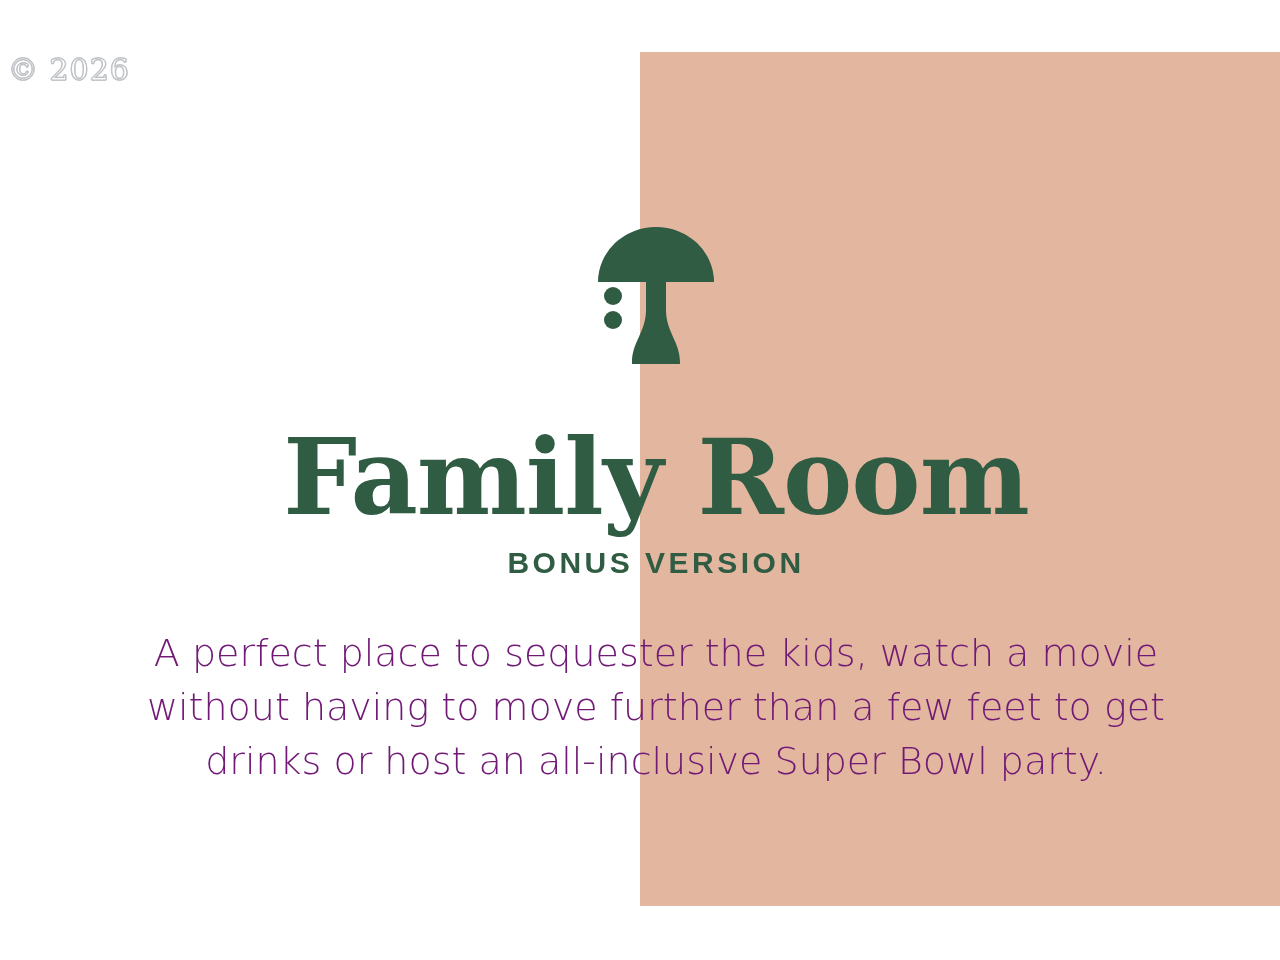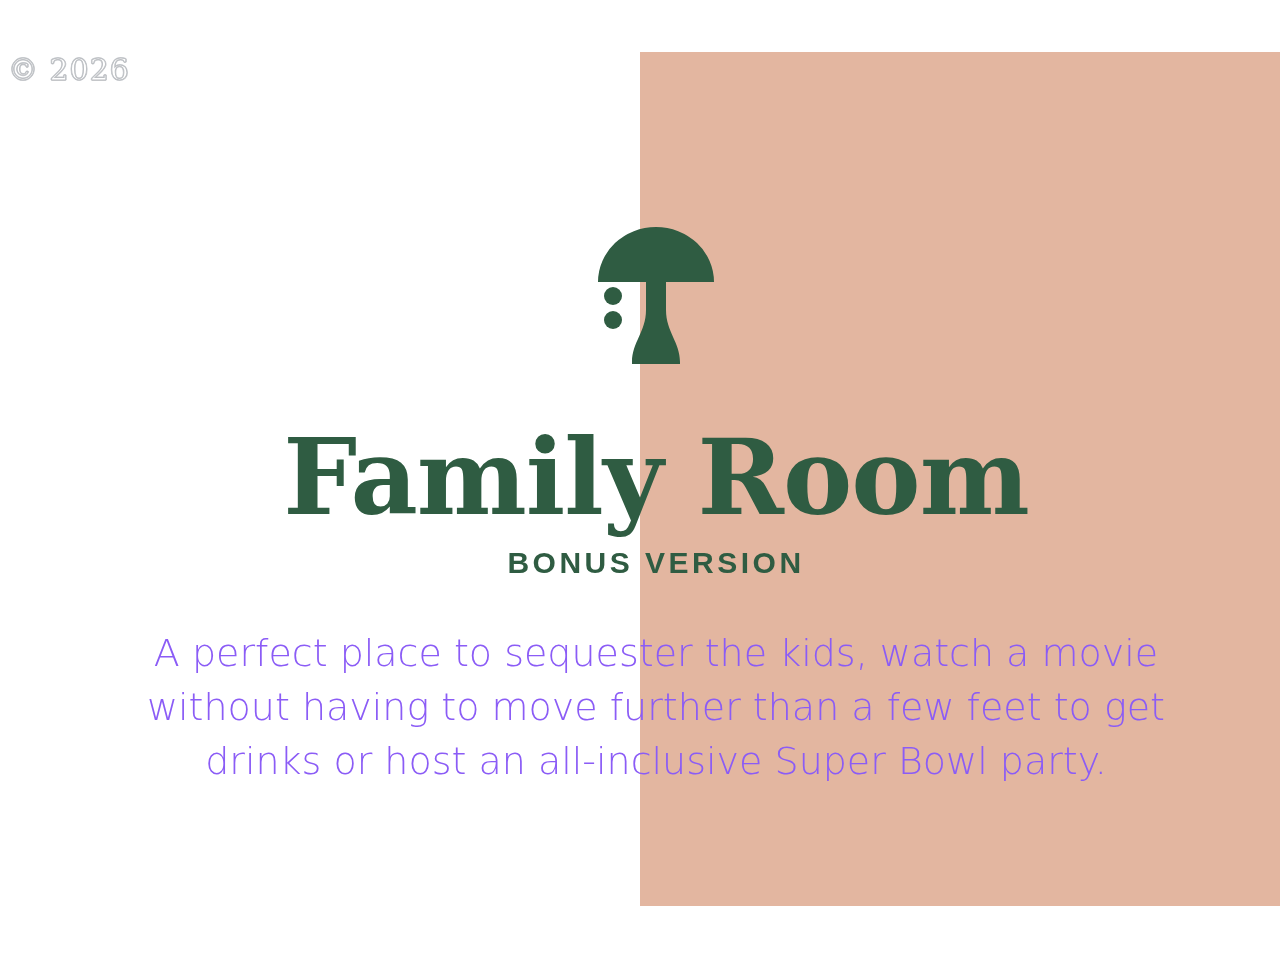--- a/index.html
+++ b/index.html
@@ -97,21 +97,21 @@
   }
 
   .body-text {
     margin: 0;
     margin-top: 44px;
     width: 1040px;
     font-family: "DejaVu Sans", sans-serif;
     font-weight: 300;
     font-size: 38px;
     line-height: 54px;
-    color: #8b5cf6;
+    color: #701a75;
     text-align: center;
   }
 </style>
 </head>
 <body>
 
 <div class="slide">
 
   <div class="panel-pink"></div>
 

